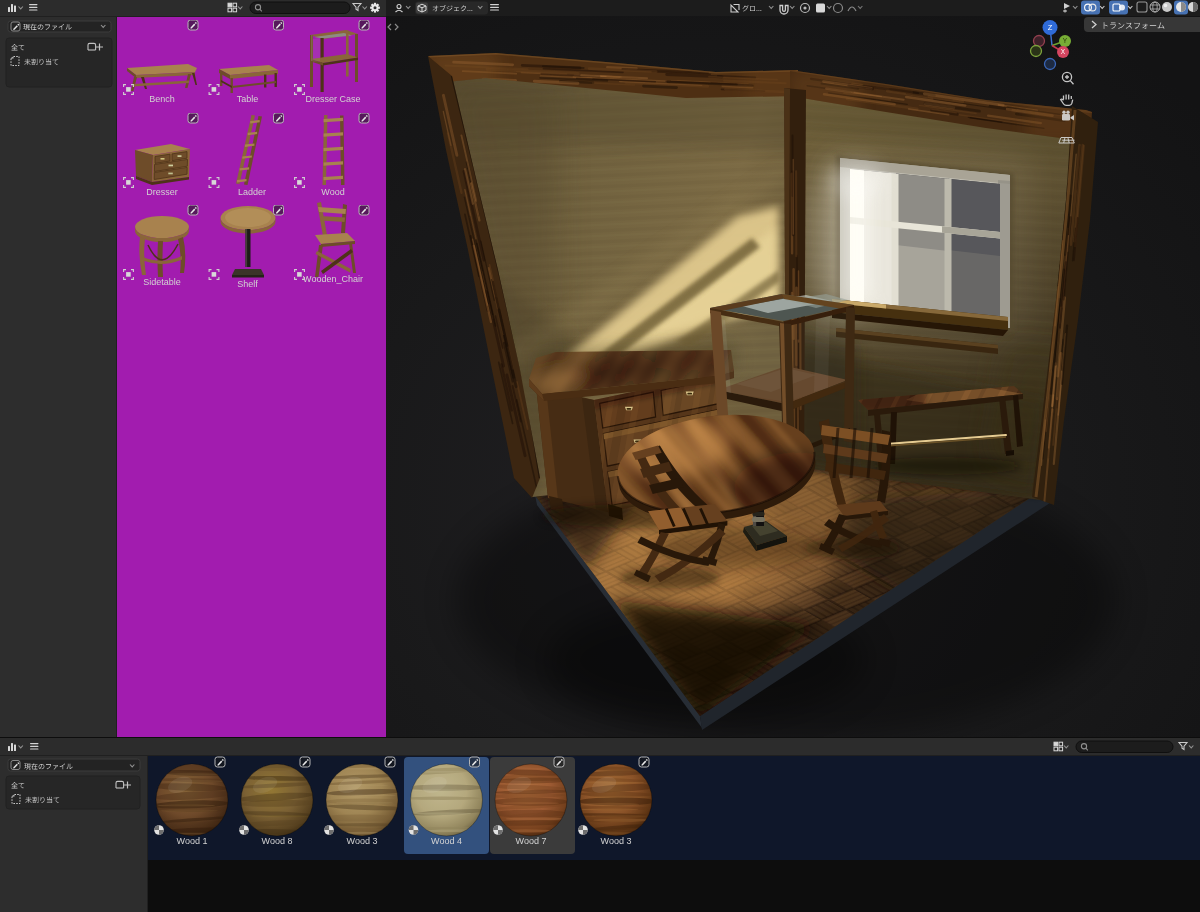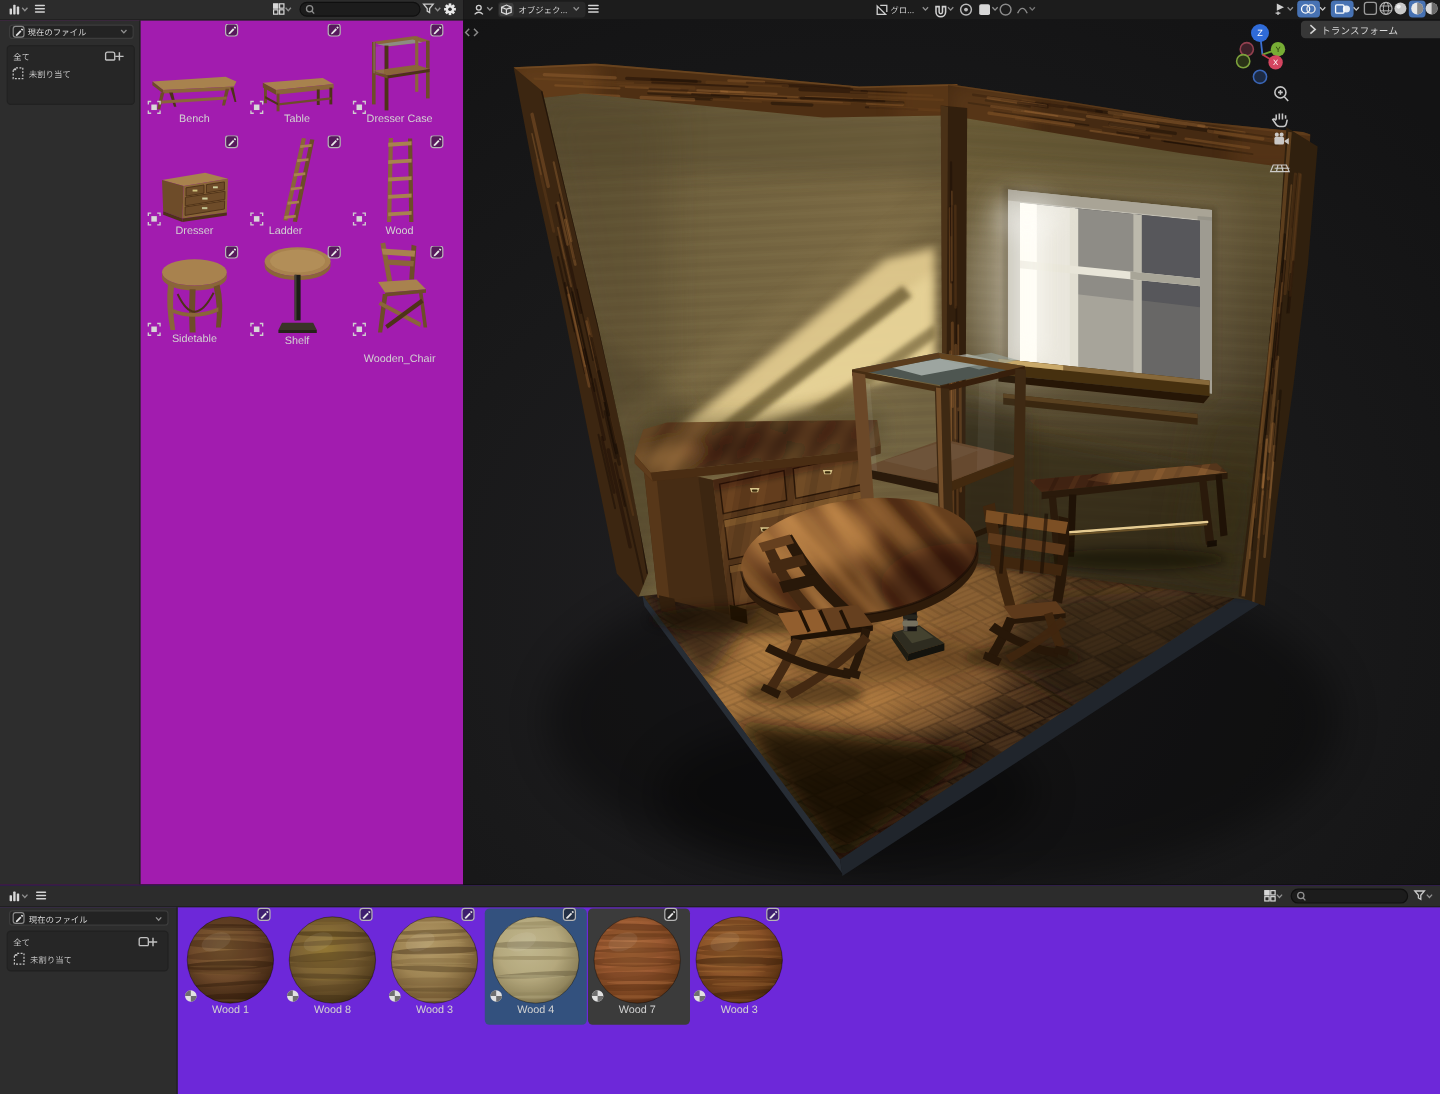--- a/index.html
+++ b/index.html
@@ -160,21 +160,21 @@
       <path d="M18 1 L27 2 L10 70 L3 69 Z" fill="none"></path>
       <path d="M18.5 1 L22 1.4 L6.5 70 L3 69.6 Z" fill="#8a6539"></path>
       <path d="M25.5 2 L29 2.4 L14.5 71 L11 70.6 Z" fill="#6e4c29"></path>
       <path d="M17.2 7.0 L26.7 6.0 L26.7 8.2 L17.2 9.4 Z" fill="#a8824e"></path>
       <path d="M14.6 18.8 L24.1 17.8 L24.1 20.0 L14.6 21.2 Z" fill="#a8824e"></path>
       <path d="M11.9 30.6 L21.4 29.6 L21.4 31.8 L11.9 33.0 Z" fill="#a8824e"></path>
       <path d="M9.3 42.4 L18.8 41.4 L18.8 43.6 L9.3 44.8 Z" fill="#a8824e"></path>
       <path d="M6.6 54.2 L16.1 53.2 L16.1 55.4 L6.6 56.6 Z" fill="#a8824e"></path>
       <path d="M4.0 66.0 L13.5 65.0 L13.5 67.2 L4.0 68.4 Z" fill="#a8824e"></path>
     </svg>
-    <div class="lbl" style="left:238px;top:187px">Ladder</div>
+    <div class="lbl" style="left:252px;top:187px">Ladder</div>
     <svg class="abs" style="left:319.5px;top:113.0px" width="27" height="73">
       <path d="M4 2 L7.5 2 L6 72 L2.5 72 Z" fill="#8a6539"></path>
       <path d="M20 2.5 L23.5 2.5 L24.5 72 L21 72 Z" fill="#6e4c29"></path>
       <path d="M3.5 6.0 L23 4.8 L23 8.0 L3.5 9.2 Z" fill="#a8824e"></path>
       <path d="M3.5 20.5 L23 19.3 L23 22.5 L3.5 23.7 Z" fill="#a8824e"></path>
       <path d="M3.5 35.0 L23 33.8 L23 37.0 L3.5 38.2 Z" fill="#a8824e"></path>
       <path d="M3.5 49.5 L23 48.3 L23 51.5 L3.5 52.7 Z" fill="#a8824e"></path>
       <path d="M3.5 64.0 L23 62.8 L23 66.0 L3.5 67.2 Z" fill="#a8824e"></path>
     </svg>
     <div class="lbl" style="left:333px;top:187px">Wood</div>
@@ -241,21 +241,21 @@
       <path d="M38 3 L42 4 L40 32 L36 32 Z" fill="#6e4c29"></path>
       <path d="M13 6 L41 8 L40.5 13 L14 11 Z" fill="#a8824e"></path>
       <path d="M15 15 L40 16.5 L39.5 21 L16 19.5 Z" fill="#8a6539"></path>
       <path d="M10 34 L42 32 L50 40 L16 43 Z" fill="#a8824e"></path>
       <path d="M16 43 L50 40 L50 43 L16 46 Z" fill="#6e4c29"></path>
       <path d="M14 44 L10 76 L13.5 76 L18 44 Z" fill="#6e4c29"></path>
       <path d="M44 42 L48 72 L51 72 L47 42 Z" fill="#6e4c29"></path>
       <path d="M12 50 L46 68 L45 71.5 L10.5 53 Z" fill="#8a6539"></path>
       <path d="M46 48 L16 70 L18 73 L48 51 Z" fill="#4e3218"></path>
     </svg>
-    <div class="lbl" style="left:333px;top:294px">Wooden_Chair</div>
+    <div class="lbl" style="left:333px;top:274px">Wooden_Chair</div>
     <svg class="abs" style="left:0;top:205px" width="386" height="90">
       <g transform="translate(188,0)">
         <rect x="0" y="0" width="10" height="10" rx="2.4" fill="rgba(24,24,24,0.55)" stroke="#b5b5b5" stroke-width="1"></rect>
         <path d="M2.6 7.4 L6.2 3.6 L7.3 4.7 L3.7 8.4 L2.4 8.6 Z" fill="#e8e8e8"></path>
         <path d="M6.8 3.0 L7.9 4.1 L8.5 3.4 a0.5 0.5 0 0 0 0-0.8 L7.9 2.3 a0.5 0.5 0 0 0-0.7 0 Z" fill="#e8e8e8"></path>
       </g>
       <g transform="translate(123,64)" stroke="#cfcfcf" fill="none" stroke-width="1.1">
         <path d="M0.6 3 V0.6 H3"></path>
         <path d="M8 0.6 H10.4 V3"></path>
         <path d="M10.4 8 V10.4 H8"></path>
@@ -1047,21 +1047,21 @@
         <path d="M64.3 66.6 l3.2 3.6 M59 63 h4 M61 61 v4"></path>
         <path d="M57.5 85.5 v-4 m2.6 4 v-5 m2.6 5 v-5 m2.6 4.5 v-3 m-7.8 4.3 q-2 -1.8 -2.9 -0.7 l3 4.4 q1 1.4 2.6 1.4 h3.2 q1.9 0 2.5 -2.2 l0.8 -3.5" stroke-width="1.3"></path>
         <rect x="56" y="100" width="8" height="6.5" rx="1.3" fill="#d5d5d5" stroke="none"></rect>
         <path d="M64.5 103.2 l3.5 -2.2 v5.4 l-3.5 -2.2" fill="#d5d5d5" stroke="none"></path>
         <circle cx="58" cy="98.2" r="1.7" fill="#d5d5d5" stroke="none"></circle>
         <circle cx="62" cy="98.2" r="1.7" fill="#d5d5d5" stroke="none"></circle>
         <path d="M55 123.5 h11 l2.3 5.5 h-15.5 Z M59 123.5 l-1.3 5.5 m4.2 -5.5 l1.3 5.5 M56.2 126.2 h12.3" stroke-width="1"></path>
       </g>
     </svg>
   </div>
-<div class="abs" style="left:0;top:738px;width:1200px;height:174px;background:#6d28d9">
+<div class="abs" style="left:0;top:738px;width:1200px;height:122px;background:#0f172a">
     <div class="abs" style="left:0;top:0;width:1200px;height:18px;background:#2c2c2c;border-bottom:1px solid #202020"></div>
     <div class="abs" style="left:0;top:18px;width:148px;height:156px;background:#2d2d2d;border-right:1px solid #202020"></div>
     <svg class="abs" style="left:0;top:0" width="1200" height="18">
       <g fill="#d8d8d8">
         <rect x="8" y="8" width="2" height="5" rx="0.5"></rect>
         <rect x="11" y="5" width="2" height="8" rx="0.5"></rect>
         <rect x="14" y="6.5" width="2" height="6.5" rx="0.5"></rect>
       </g>
       <path d="M18.5 7.5 l2.2 2.4 l2.2 -2.4" stroke="#909090" stroke-width="1.1" fill="none"></path>
       <rect x="30" y="5.0" width="8.5" height="1.2" rx="0.6" fill="#d4d4d4"></rect>

